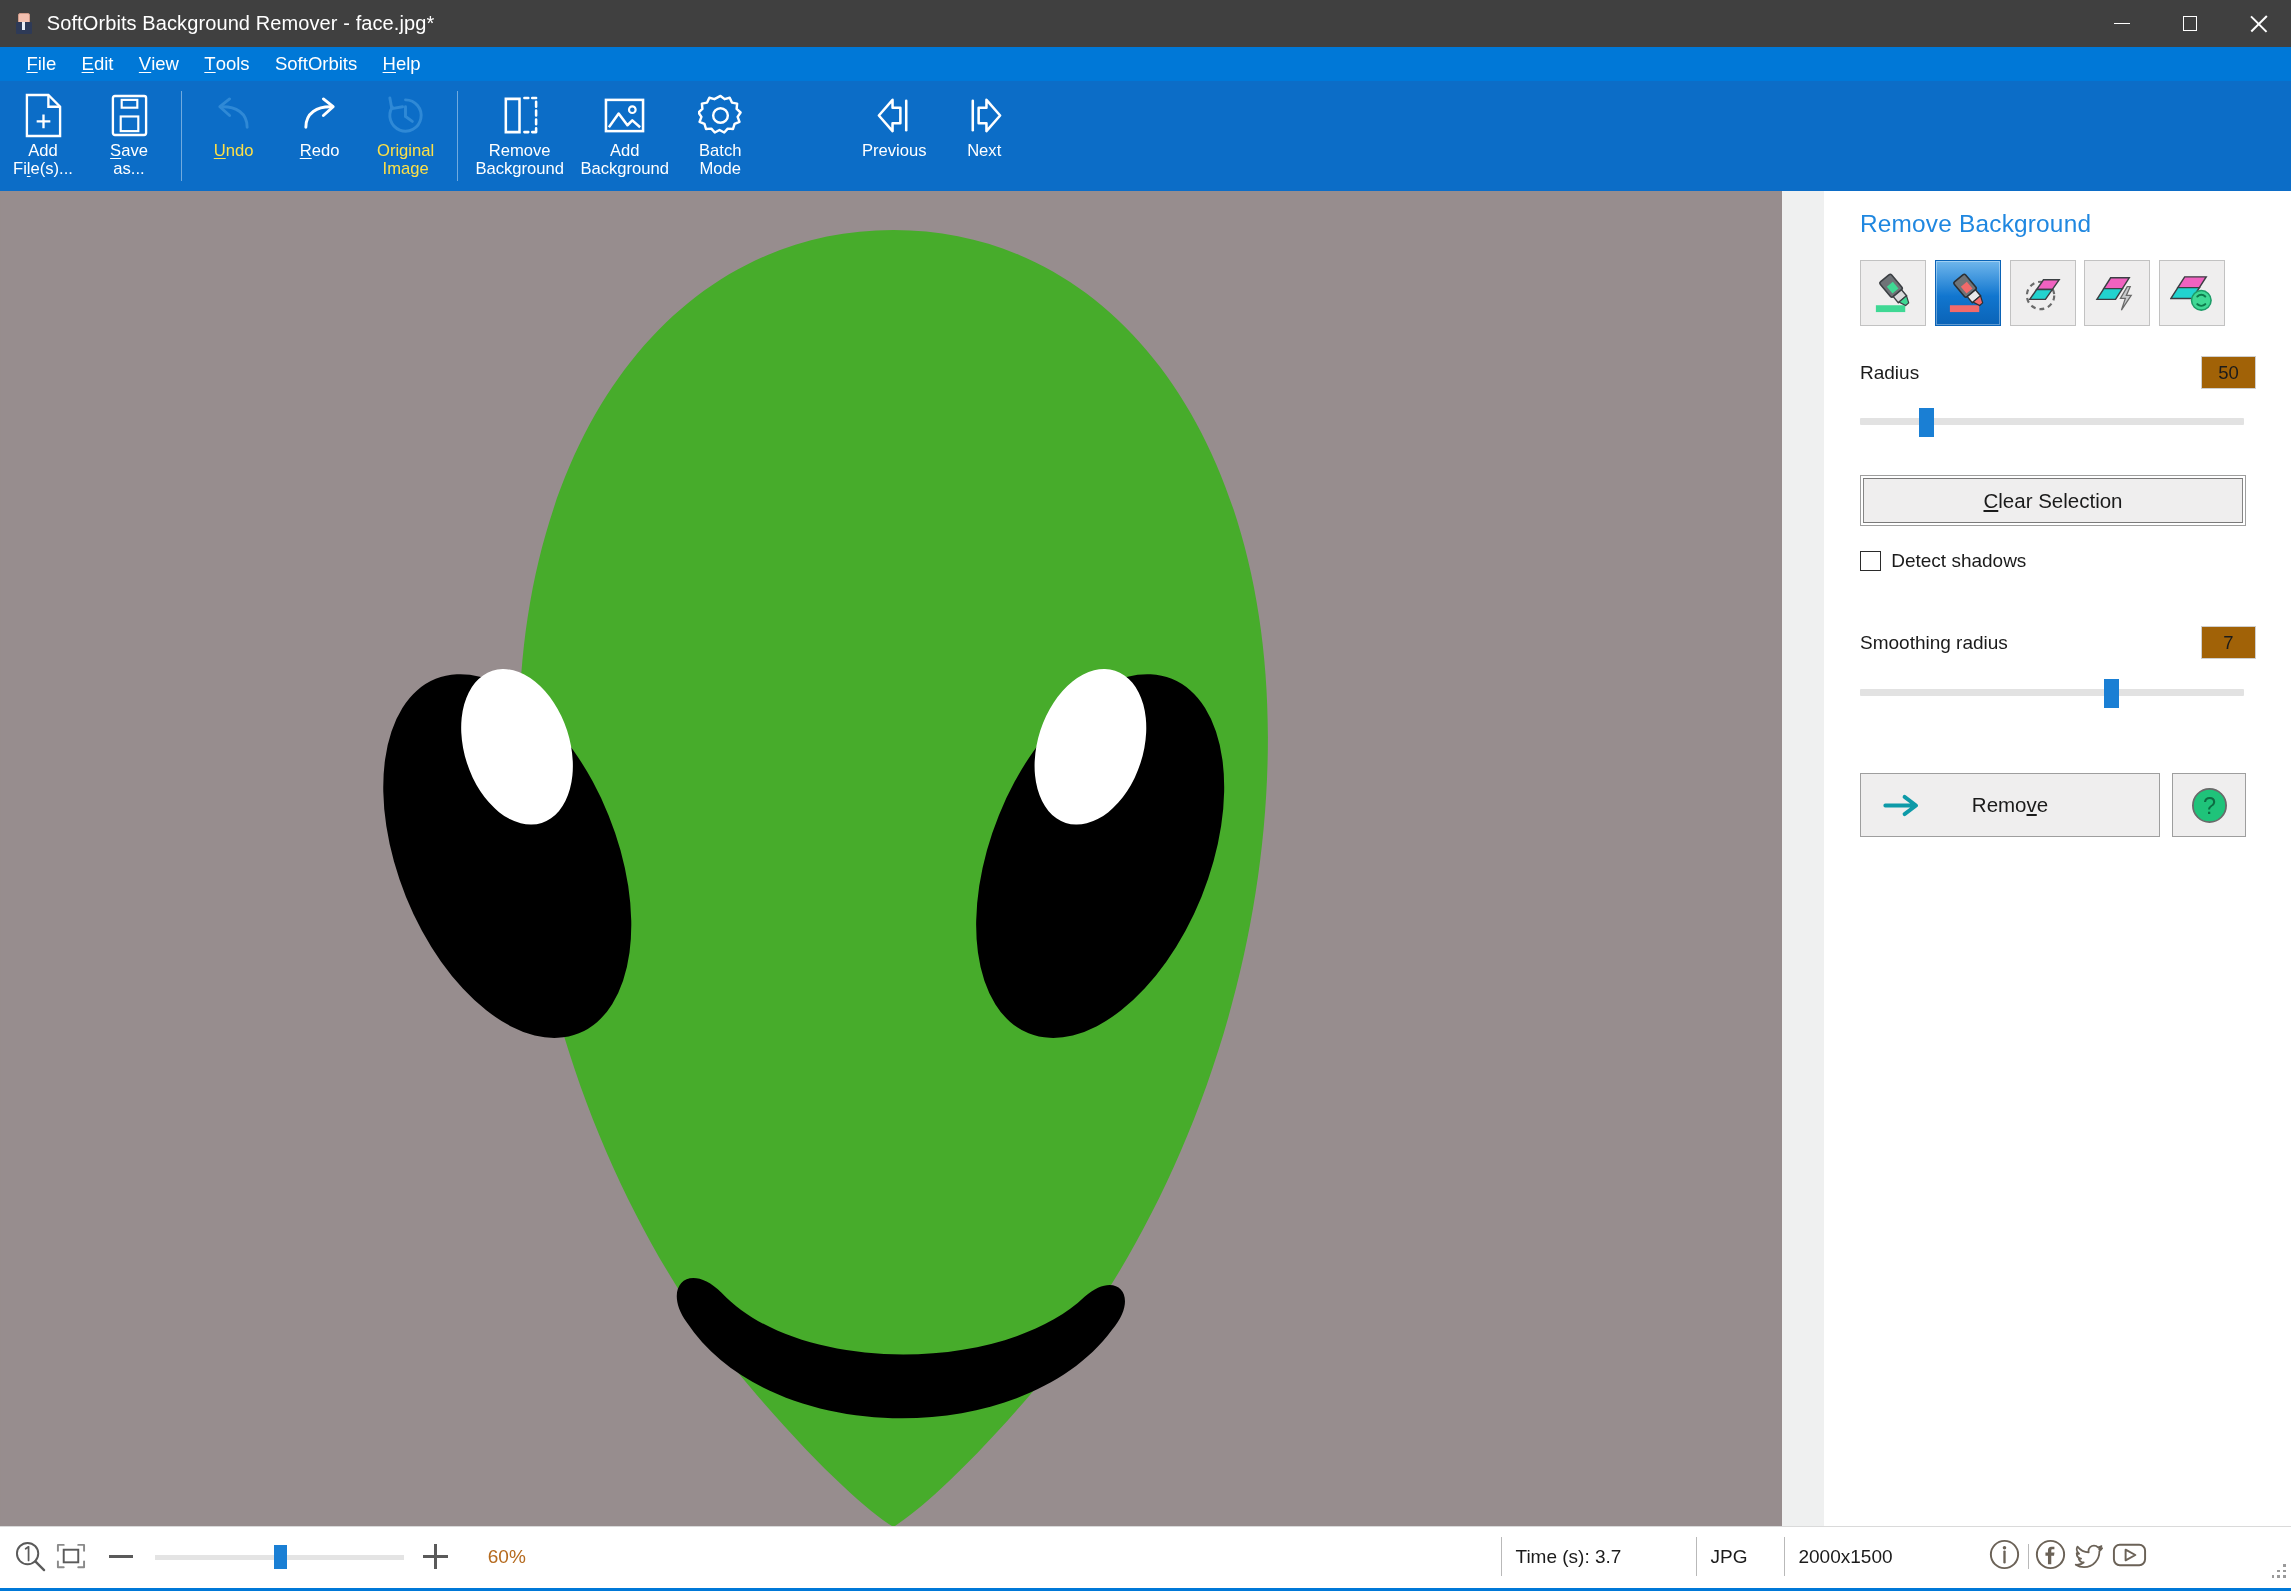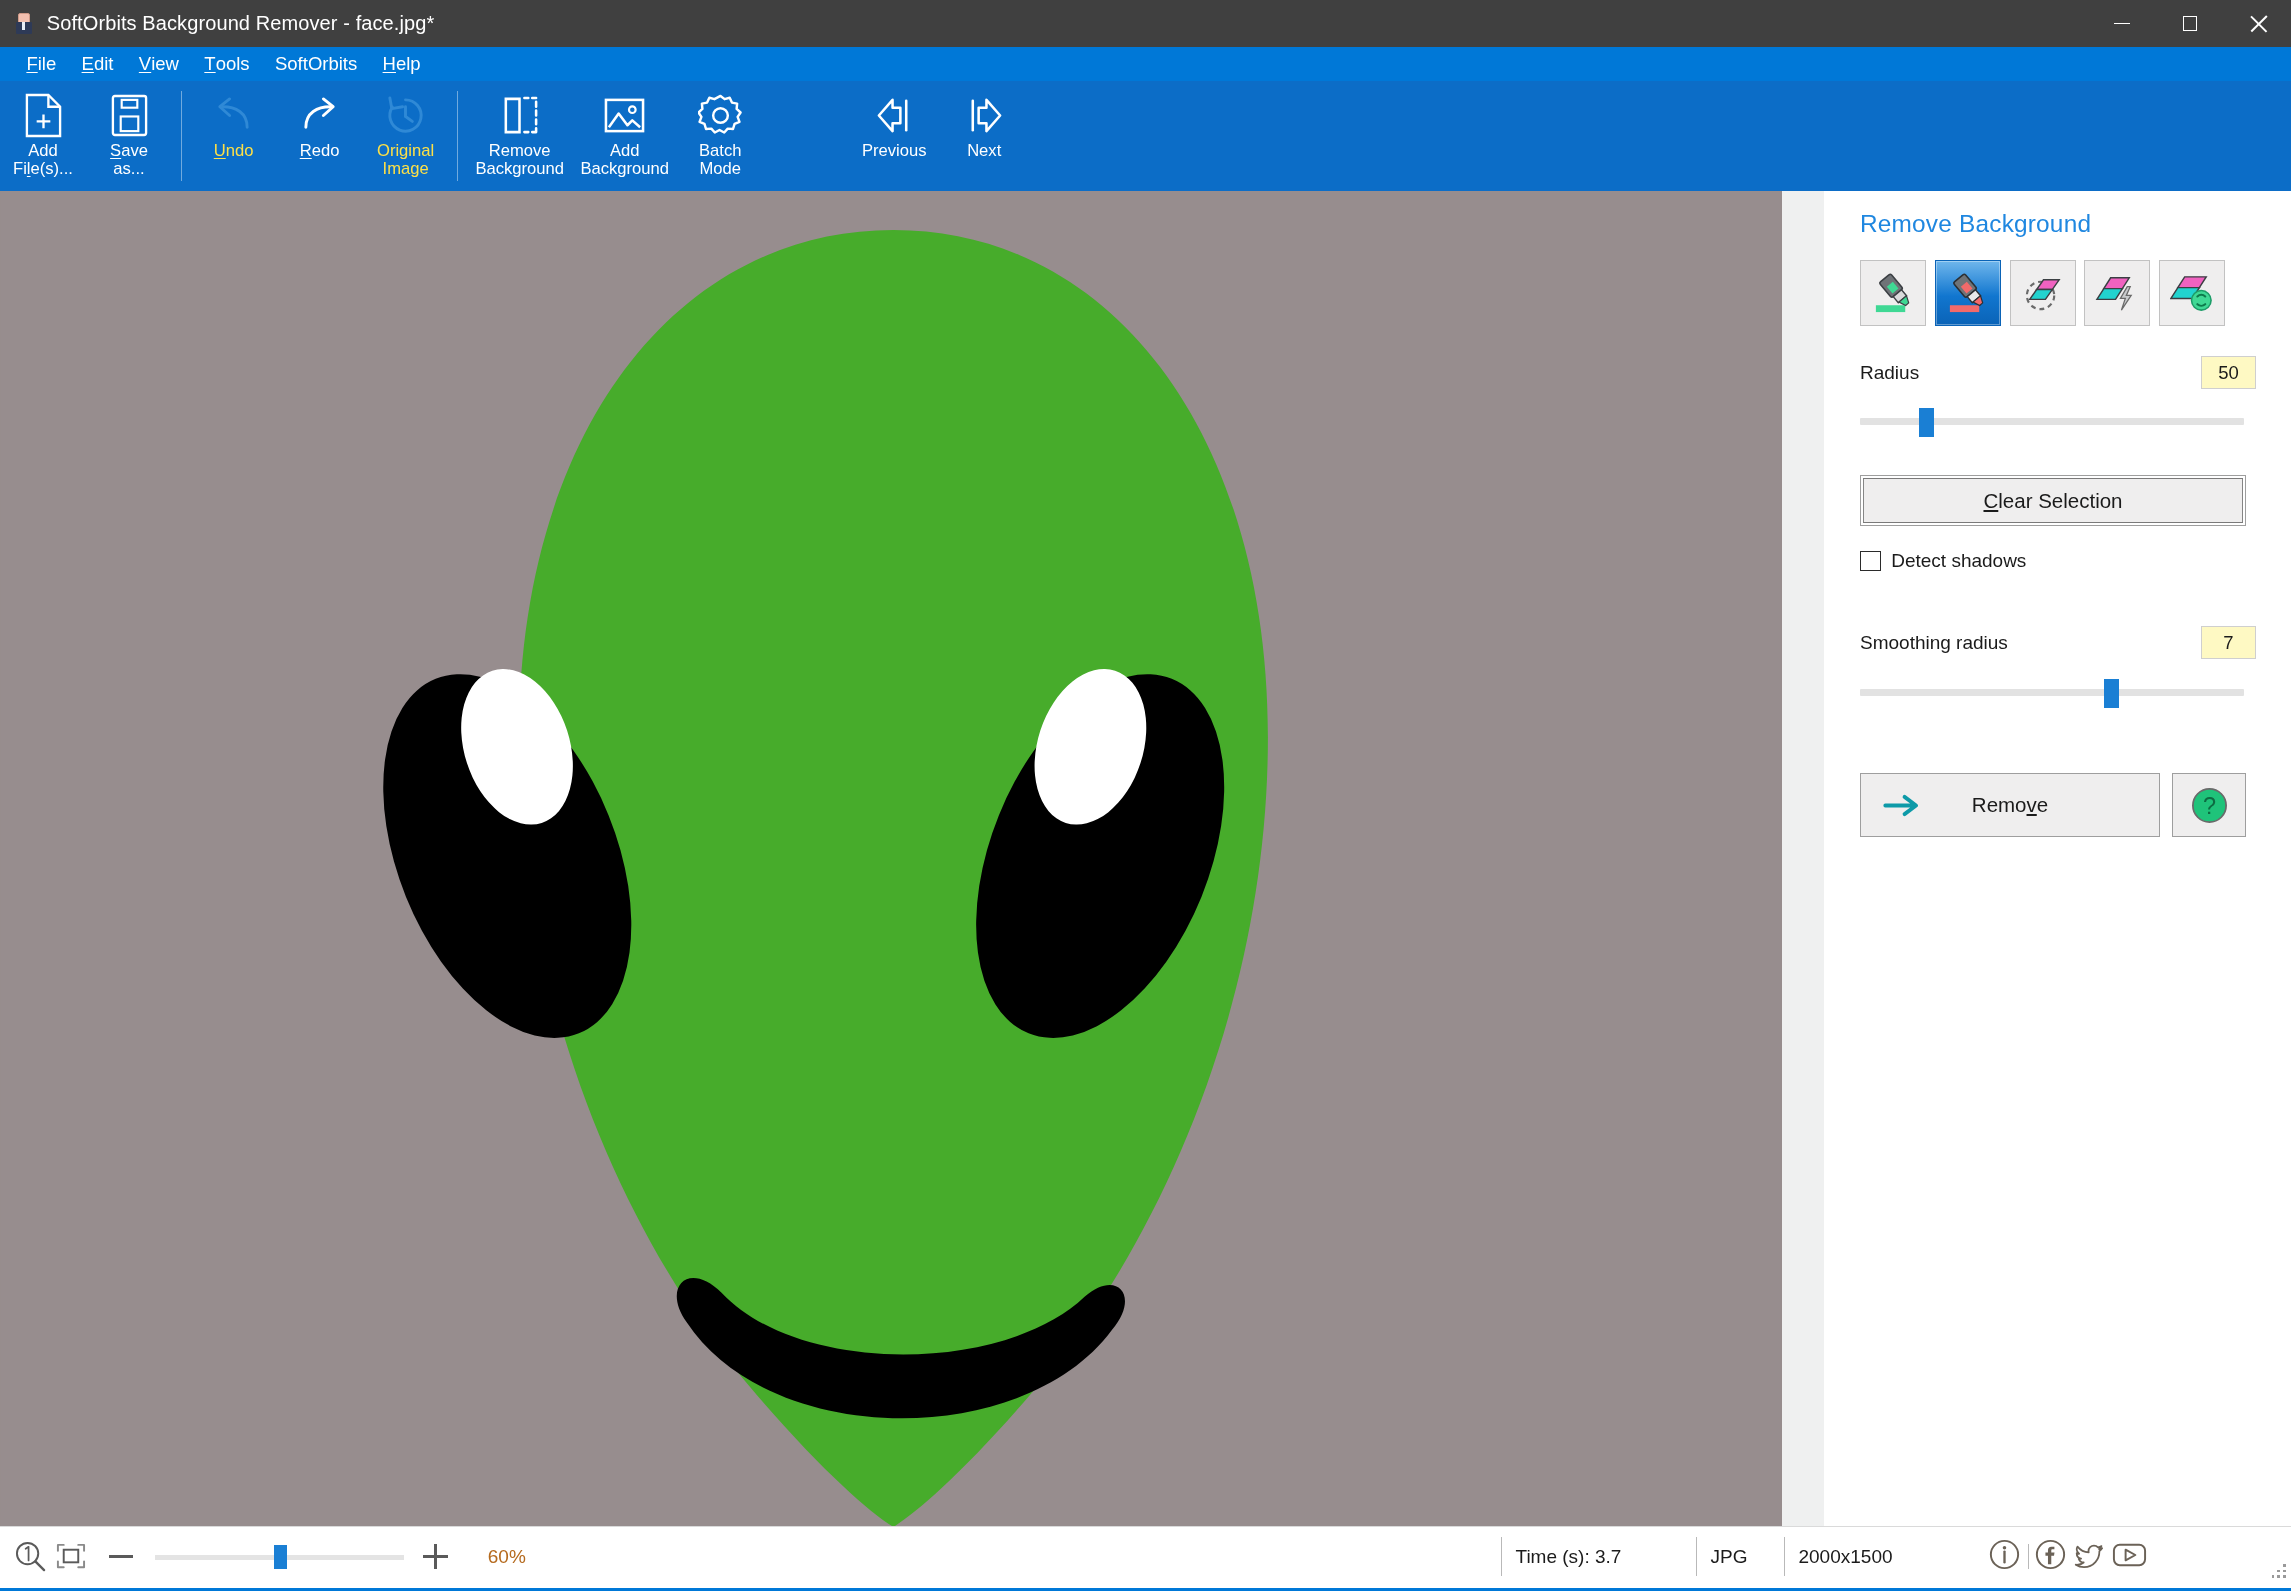--- a/index.html
+++ b/index.html
@@ -152,21 +152,21 @@
     box-shadow: inset 0 0 0 1px rgba(255,255,255,.35);
   }
 
   .lbl-row {
     position: absolute; left: 36px; width: 396px;
     display: flex; align-items: center; justify-content: space-between;
   }
   .lbl-row .lbl { font-size: 19px; color: #1b1b1b; }
   .num-box {
     width: 55px; height: 33px;
-    border: 1px solid #cfcfcf; background: #fef9c3;
+    border: 1px solid #cfcfcf; background: #a16207;
     font-size: 18.5px; color: #1b1b1b;
     display: flex; align-items: center; justify-content: center; margin-left: 47px;
   }
   .slider {
     position: absolute; left: 36px; width: 384px; height: 25px;
   }
   .slider .track {
     position: absolute; left: 0; top: 9.8px;
     width: 384px; height: 6.8px; background: #e2e2e2; border-radius: 1px;
   }

